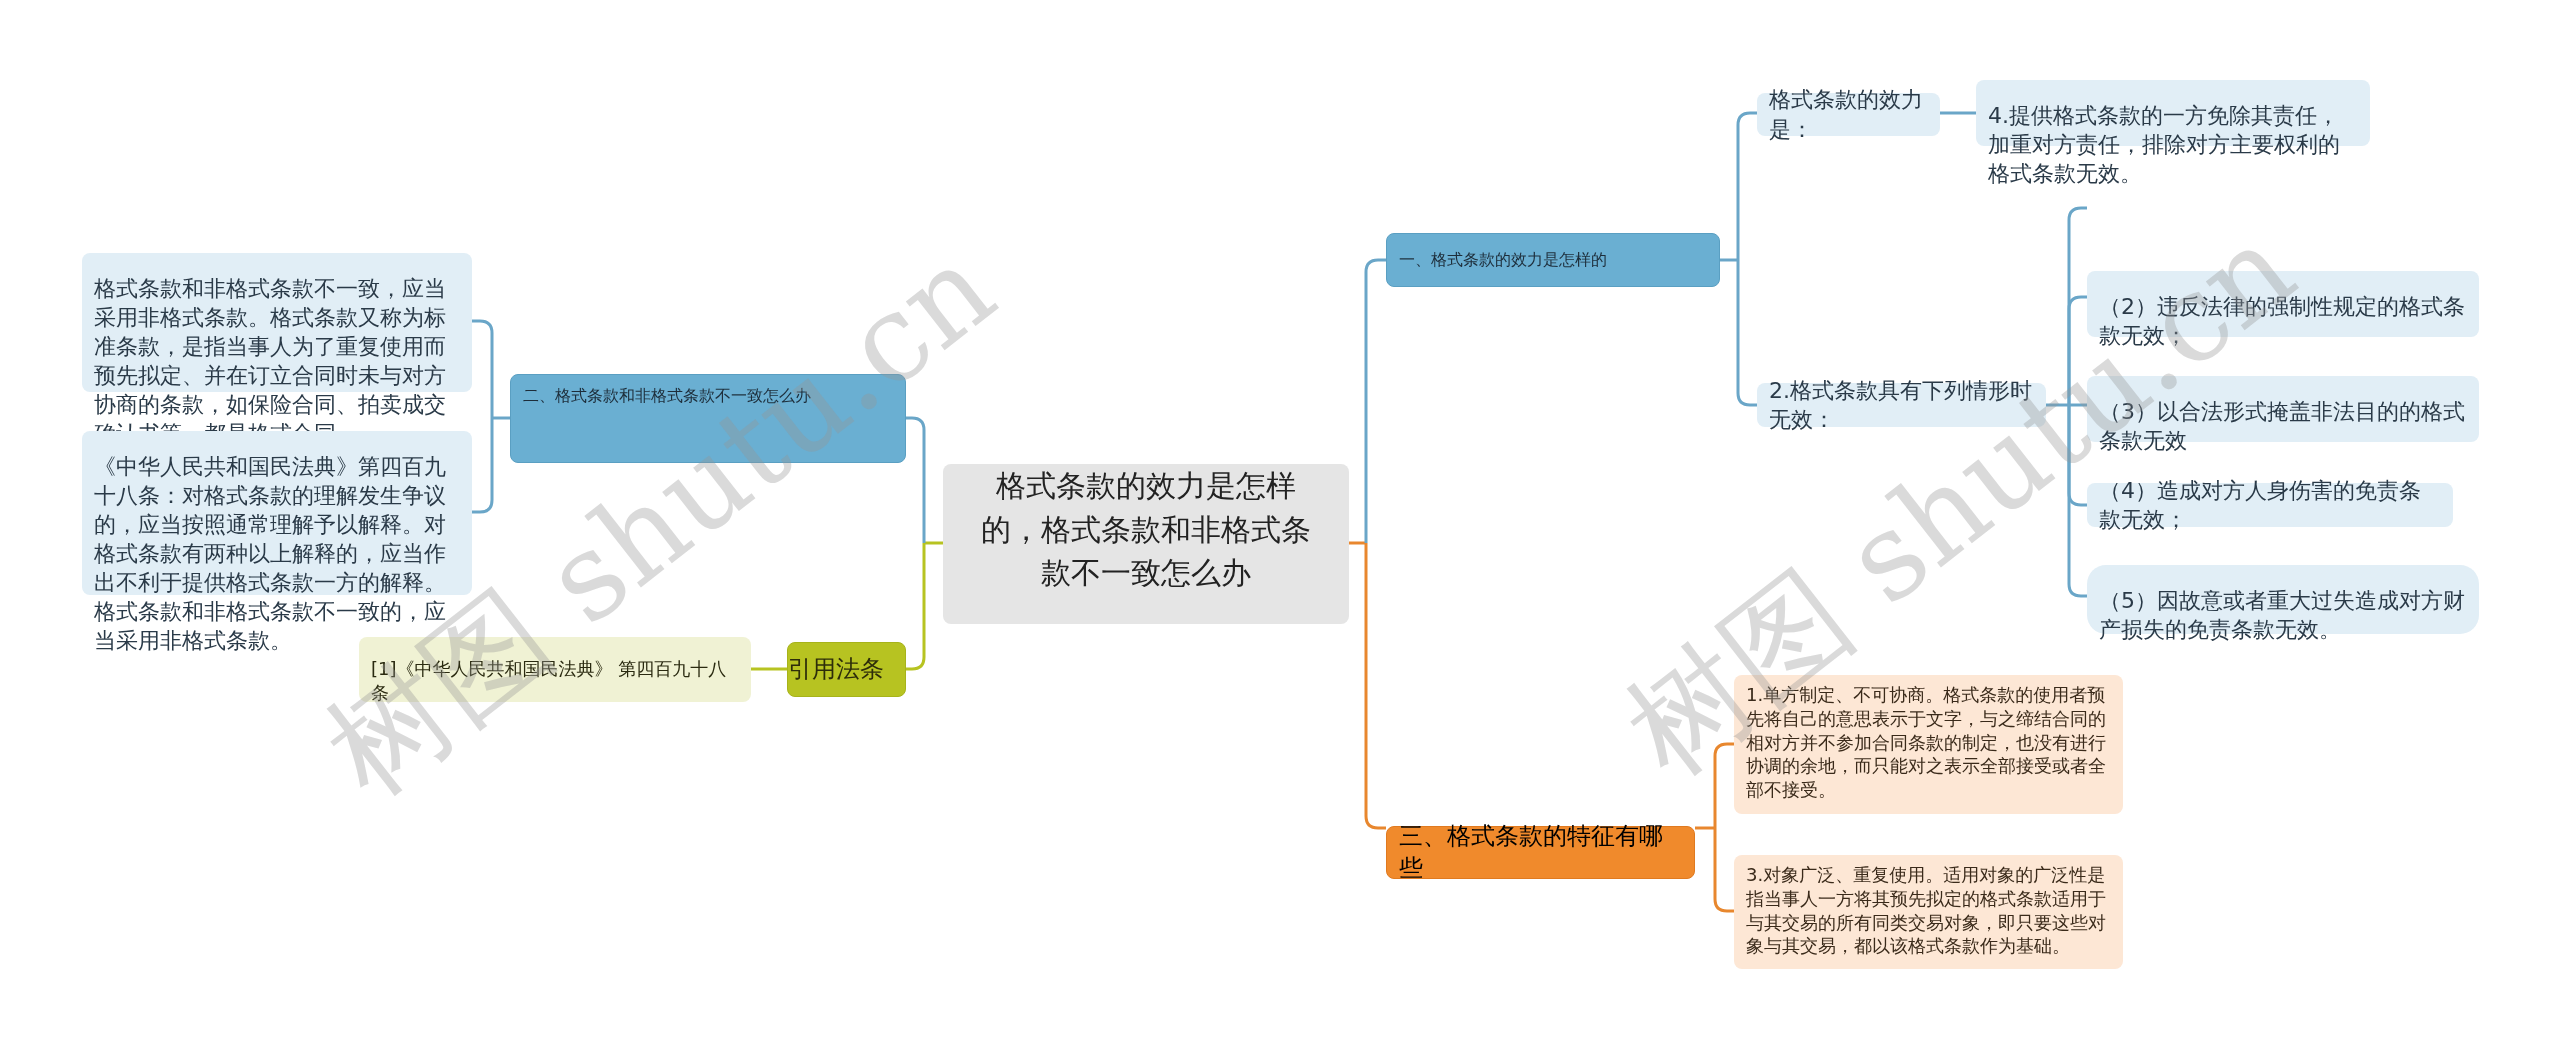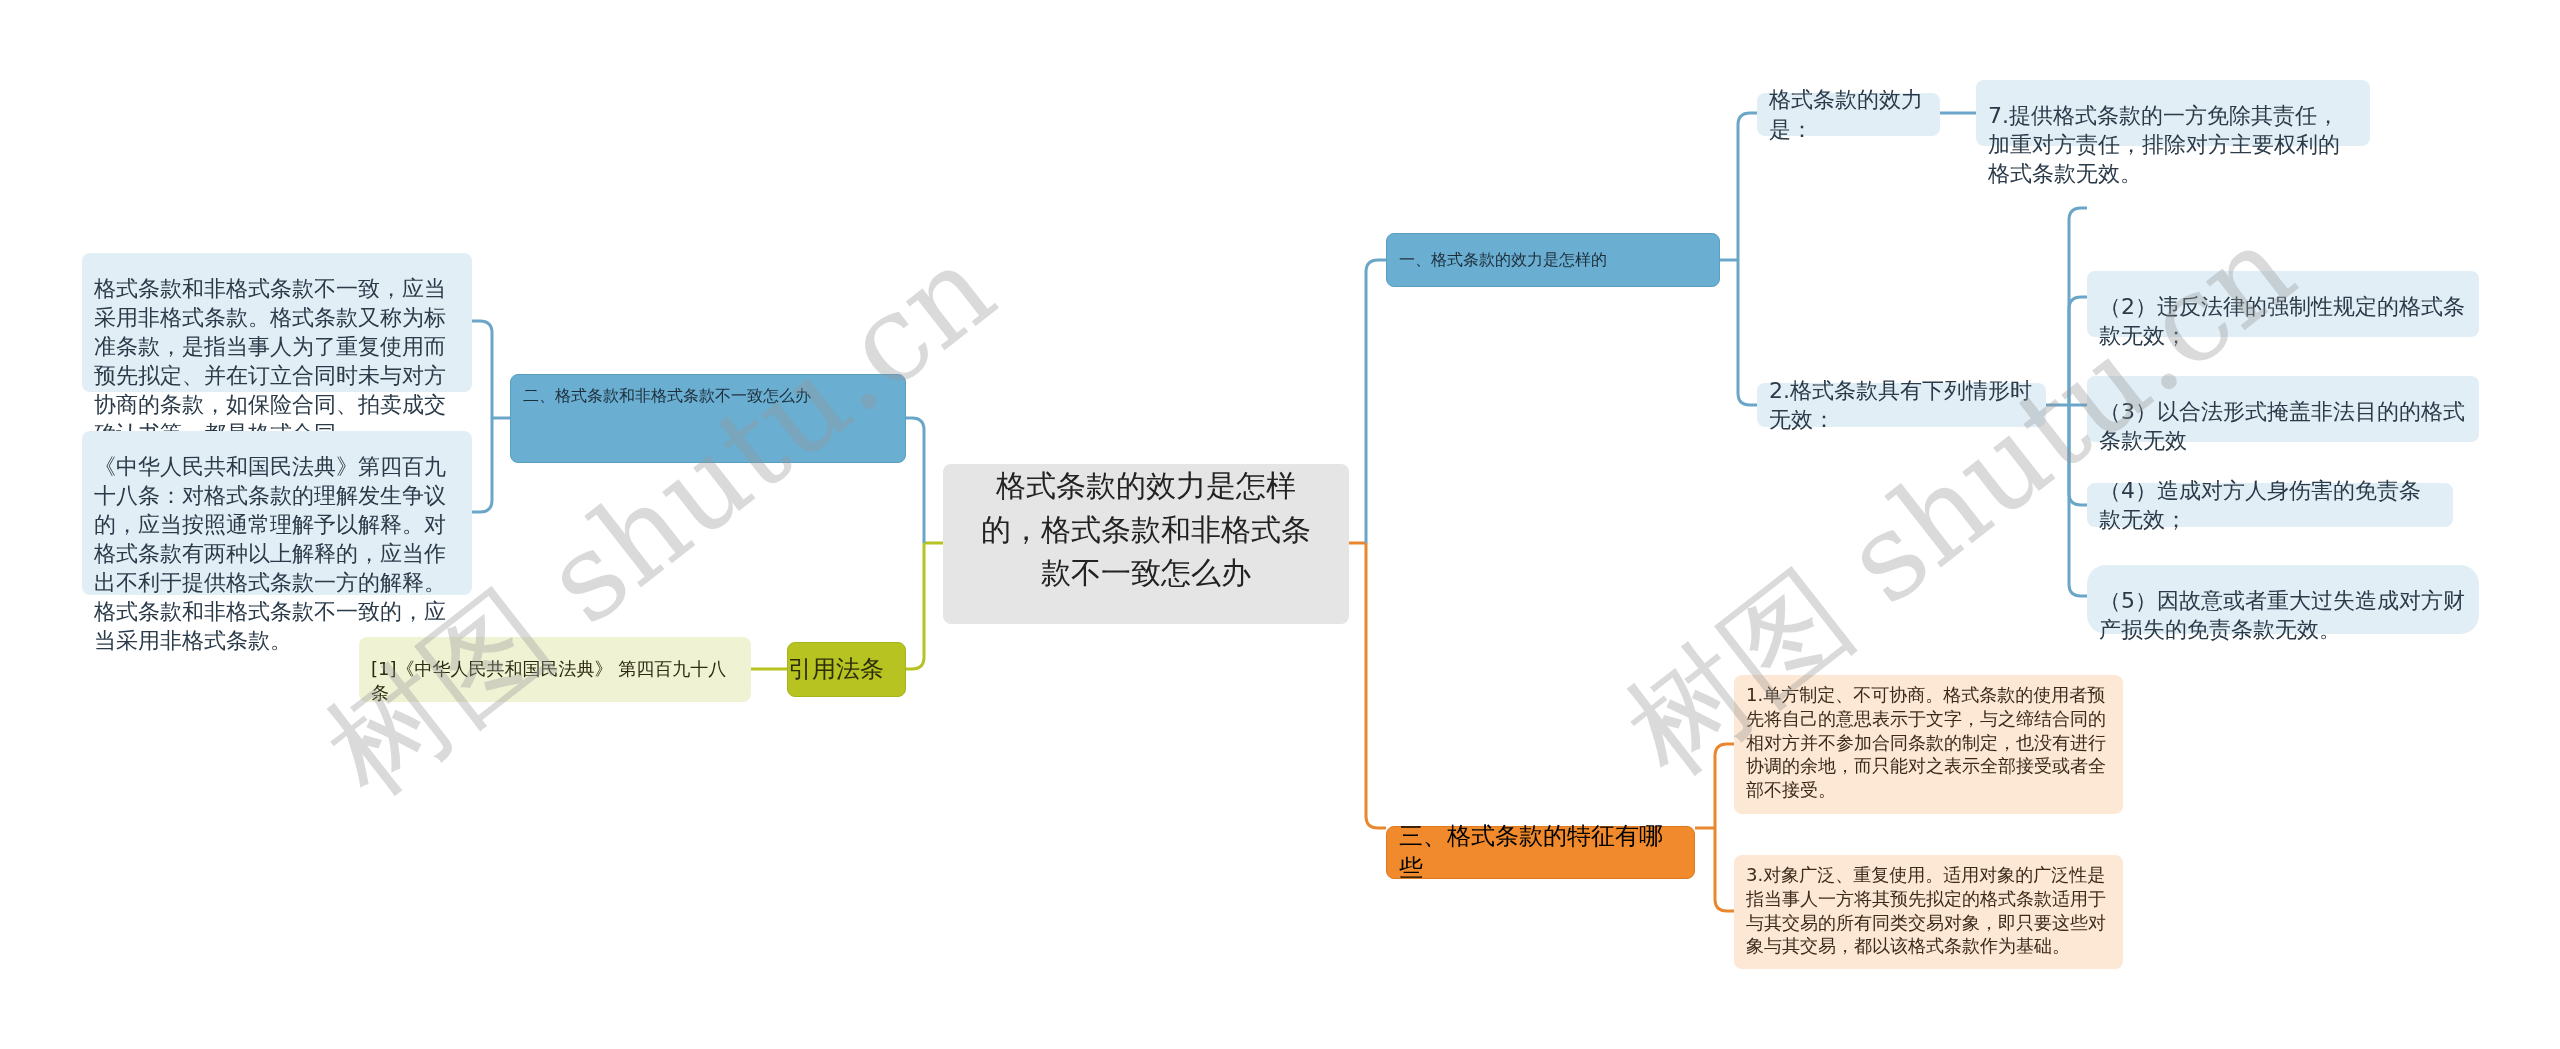--- a/index.html
+++ b/index.html
@@ -66,21 +66,21 @@
     <span>格式条款的效力是怎样的，格式条款和非格式条款不一致怎么办</span>
   </div>
 
   <div class="node l1-blue" style="left:1386px; top:233px; width:334px; height:54px;">
     <span>一、格式条款的效力是怎样的</span>
   </div>
   <div class="node leaf-blue mid" style="left:1757px; top:93px; width:183px; height:43px;">
     <span>格式条款的效力是：</span>
   </div>
   <div class="node leaf-blue" style="left:1976px; top:80px; width:394px; height:66px;">
-    <span>7.提供格式条款的一方免除其责任，加重对方责任，排除对方主要权利的格式条款无效。</span>
+    <span>4.提供格式条款的一方免除其责任，加重对方责任，排除对方主要权利的格式条款无效。</span>
   </div>
   <div class="node leaf-blue mid" style="left:1757px; top:383px; width:289px; height:44px;">
     <span>2.格式条款具有下列情形时无效：</span>
   </div>
   <div class="node leaf-blue" style="left:2087px; top:271px; width:392px; height:66px;">
     <span>（2）违反法律的强制性规定的格式条款无效；</span>
   </div>
   <div class="node leaf-blue" style="left:2087px; top:376px; width:392px; height:66px;">
     <span>（3）以合法形式掩盖非法目的的格式条款无效</span>
   </div>

